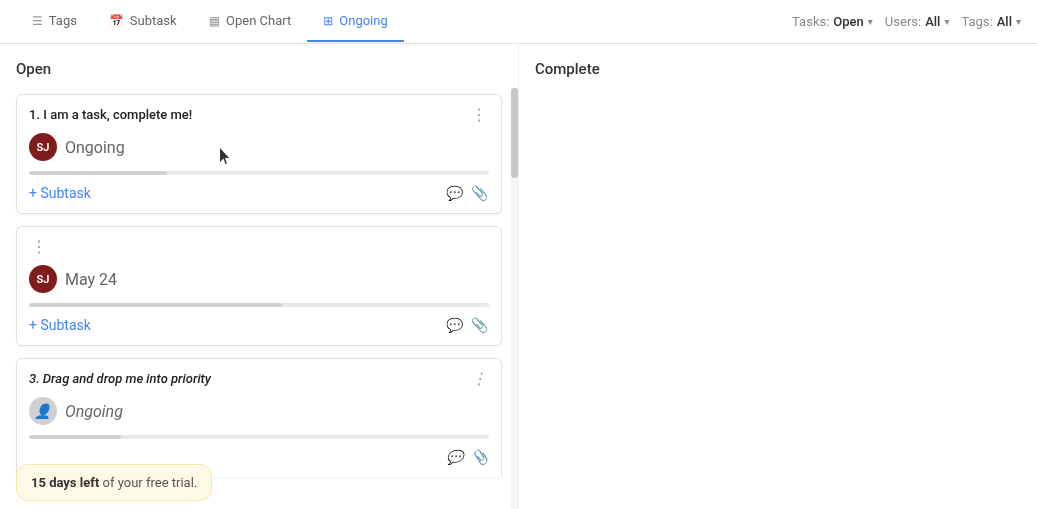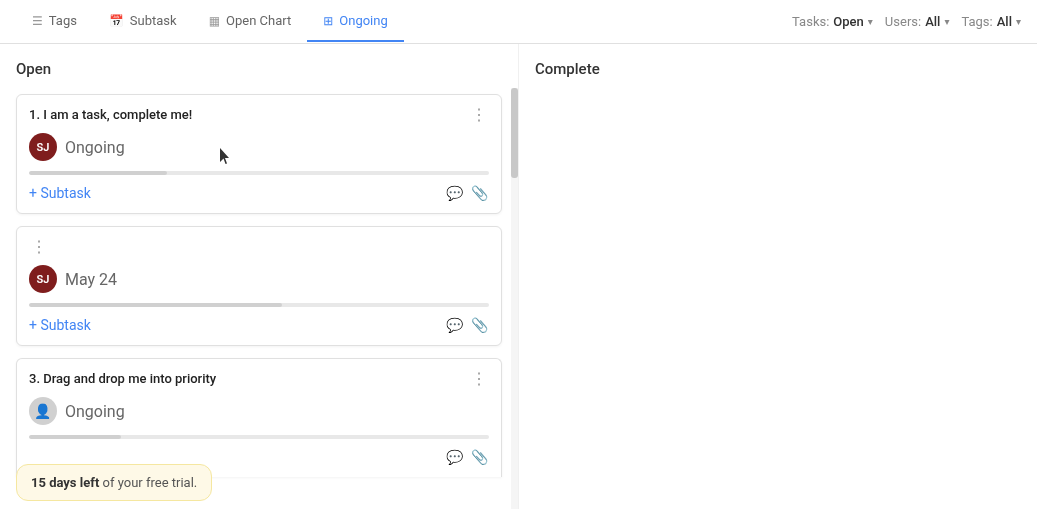--- a/index.html
+++ b/index.html
@@ -330,21 +330,21 @@
           </div>
           <div class="card-actions">
             <span class="subtask-btn">+ Subtask</span>
             <div class="card-icons">
               <span class="icon-btn">💬</span>
               <span class="icon-btn">📎</span>
             </div>
           </div>
         </div>
 
-        <div class="card" style="border-bottom:none;border-radius:6px 6px 0 0;">
+        <div class="card" style="border-bottom:none;border-radius:6px 6px 0 0;font-style:italic;">
           <div class="card-header">
             <span class="card-title">3. Drag and drop me into priority</span>
             <span class="card-menu">⋮</span>
           </div>
           <div class="card-meta">
             <div class="avatar ghost" style="background:#d0d0d0;">
               <span class="ghost-icon">👤</span>
             </div>
             <span class="meta-text">Ongoing</span>
           </div>

